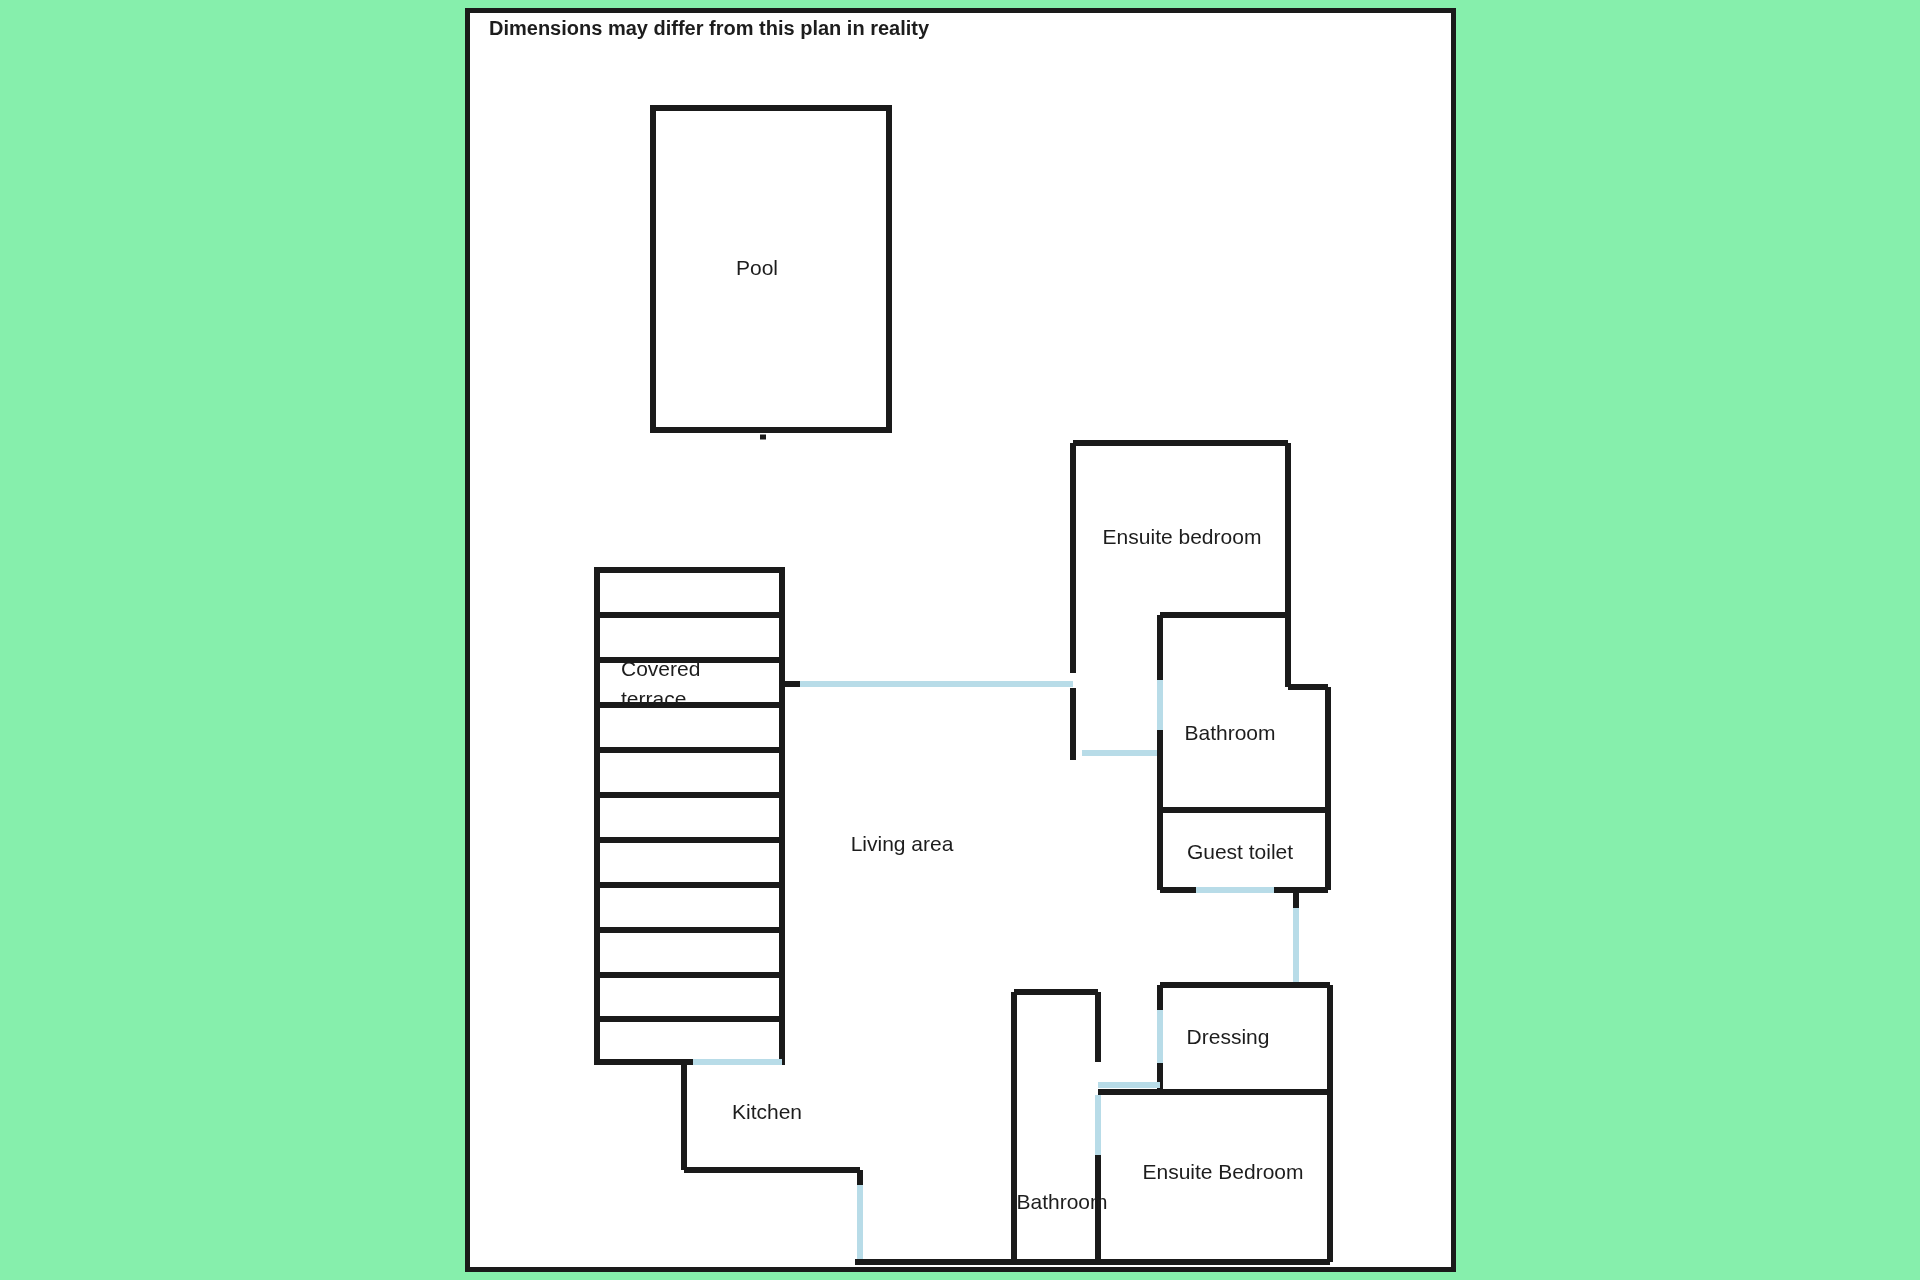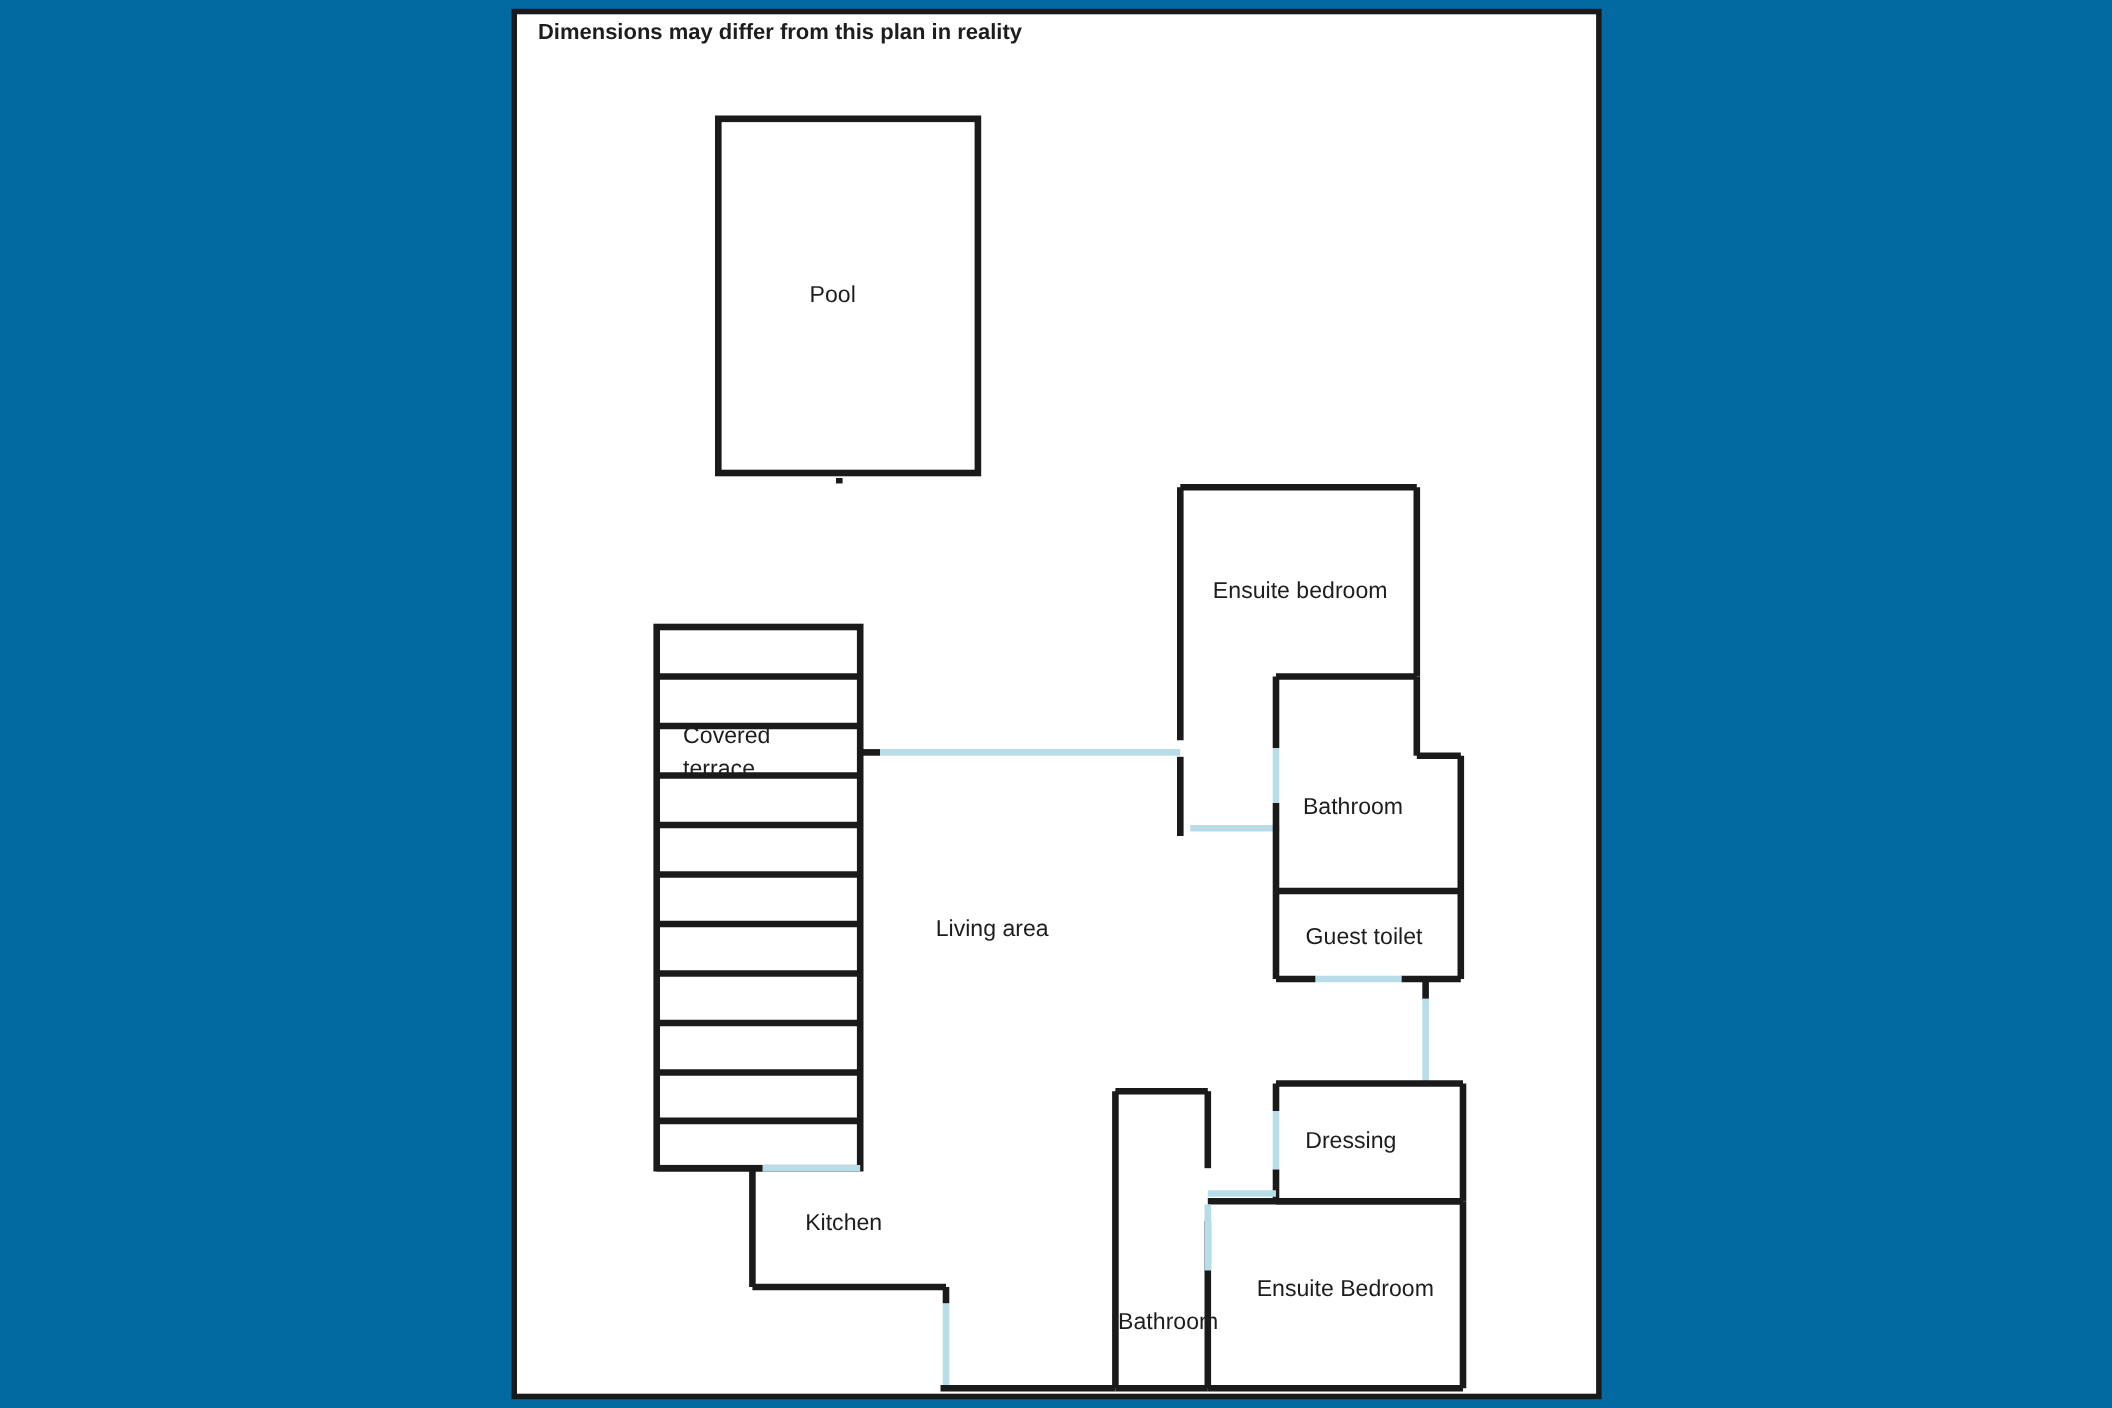--- a/index.html
+++ b/index.html
@@ -10,21 +10,21 @@
   body {
     width: 1920px;
     height: 1280px;
     overflow: hidden;
     font-family: "Liberation Sans", sans-serif;
   }
   #plan-root {
     position: relative;
     width: 1920px;
     height: 1280px;
-    background: #0369a1;
+    background: #86efac;
   }
   svg#floorplan {
     display: block;
     width: 1920px;
     height: 1280px;
   }
   .wall {
     stroke: #1a1a1a;
     stroke-width: 6;
     stroke-linecap: butt;

